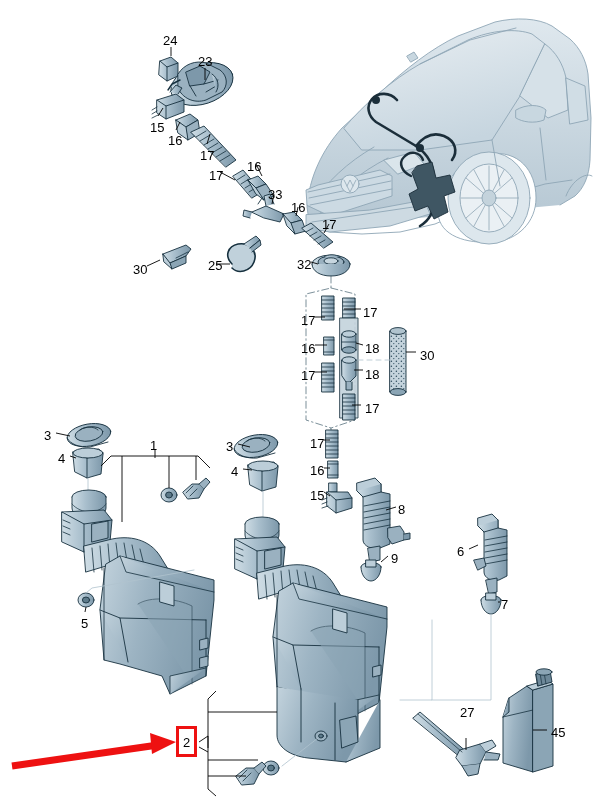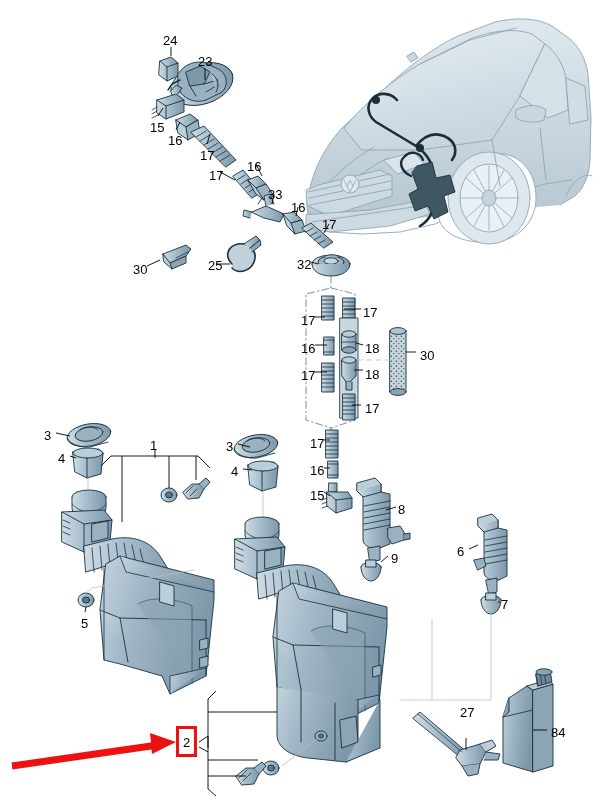--- a/index.html
+++ b/index.html
@@ -566,21 +566,21 @@
 <div class="lbl" style="left:391px;top:552px">9</div>
 <div class="lbl" style="left:457px;top:545px">6</div>
 <div class="lbl" style="left:501px;top:598px">7</div>
 <div class="lbl" style="left:44px;top:429px">3</div>
 <div class="lbl" style="left:58px;top:452px">4</div>
 <div class="lbl" style="left:150px;top:439px">1</div>
 <div class="lbl" style="left:226px;top:440px">3</div>
 <div class="lbl" style="left:231px;top:465px">4</div>
 <div class="lbl" style="left:81px;top:617px">5</div>
 <div class="lbl" style="left:460px;top:706px">27</div>
-<div class="lbl" style="left:551px;top:726px">84</div>
+<div class="lbl" style="left:551px;top:726px">45</div>
 
 <svg width="604" height="801" viewBox="0 0 604 801" style="pointer-events:none">
   <g>
     <path d="M12 766 L158 745" stroke="#ee1111" stroke-width="7" stroke-linecap="butt" fill="none"></path>
     <path d="M176 742 L150 733 L152 754 Z" fill="#ee1111"></path>
   </g>
 </svg>
 <div id="redbox">
   <span>2</span>
 </div>

